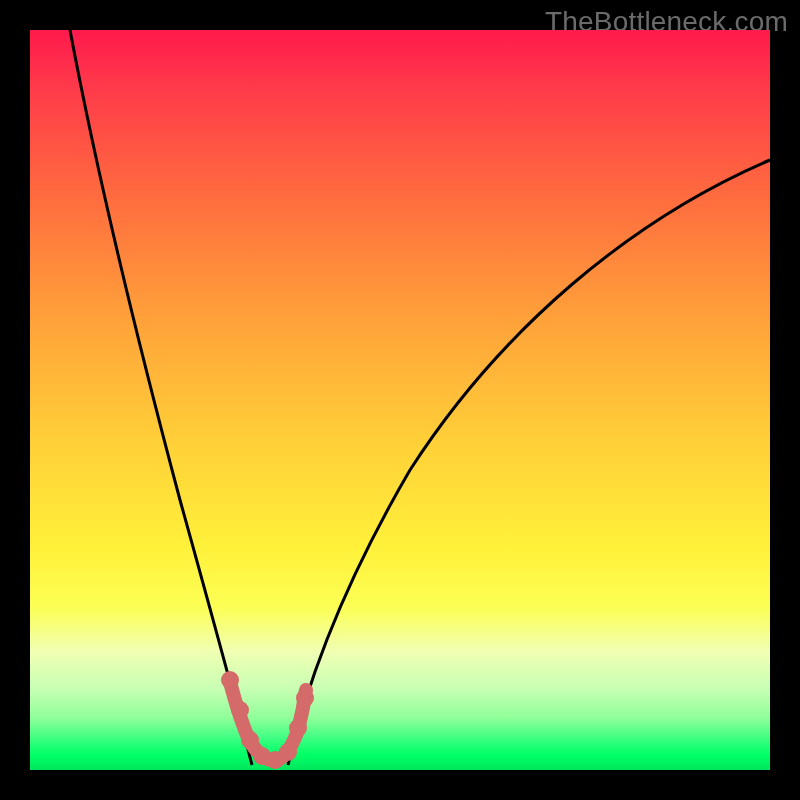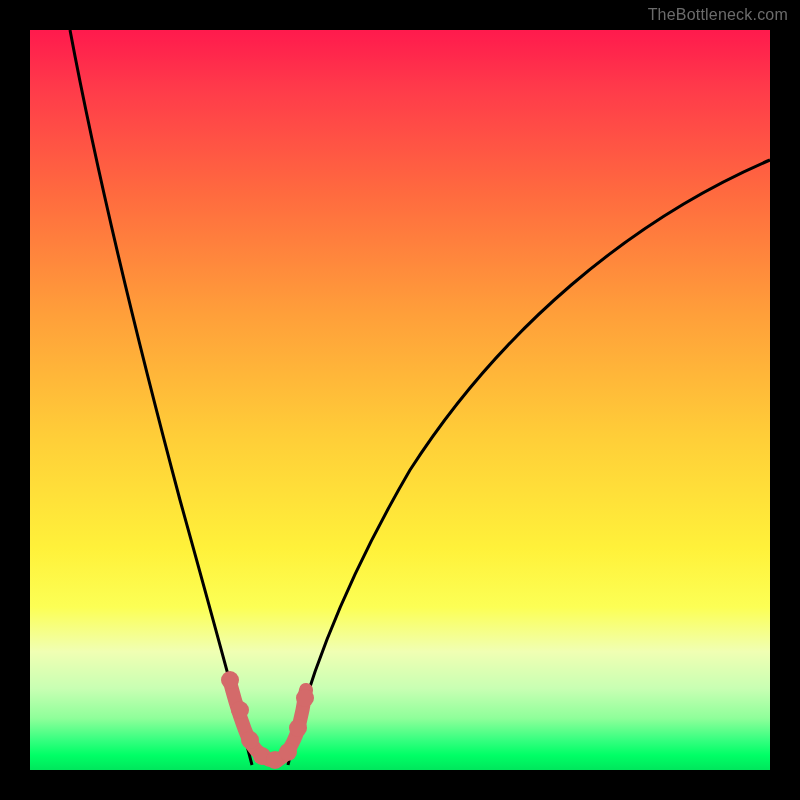--- a/index.html
+++ b/index.html
@@ -31,21 +31,21 @@
       #35ff7f 96%,
       #00ff66 98%,
       #00e65c 100%
     );
   }
   .watermark {
     position: absolute;
     top: 6px;
     right: 12px;
     color: #6b6b6b;
-    font-size: 16px;
+    font-size: 28px;
     font-weight: 500;
     letter-spacing: 0.2px;
     user-select: none;
   }
   svg {
     position: absolute;
     left: 0;
     top: 0;
   }
 </style>

